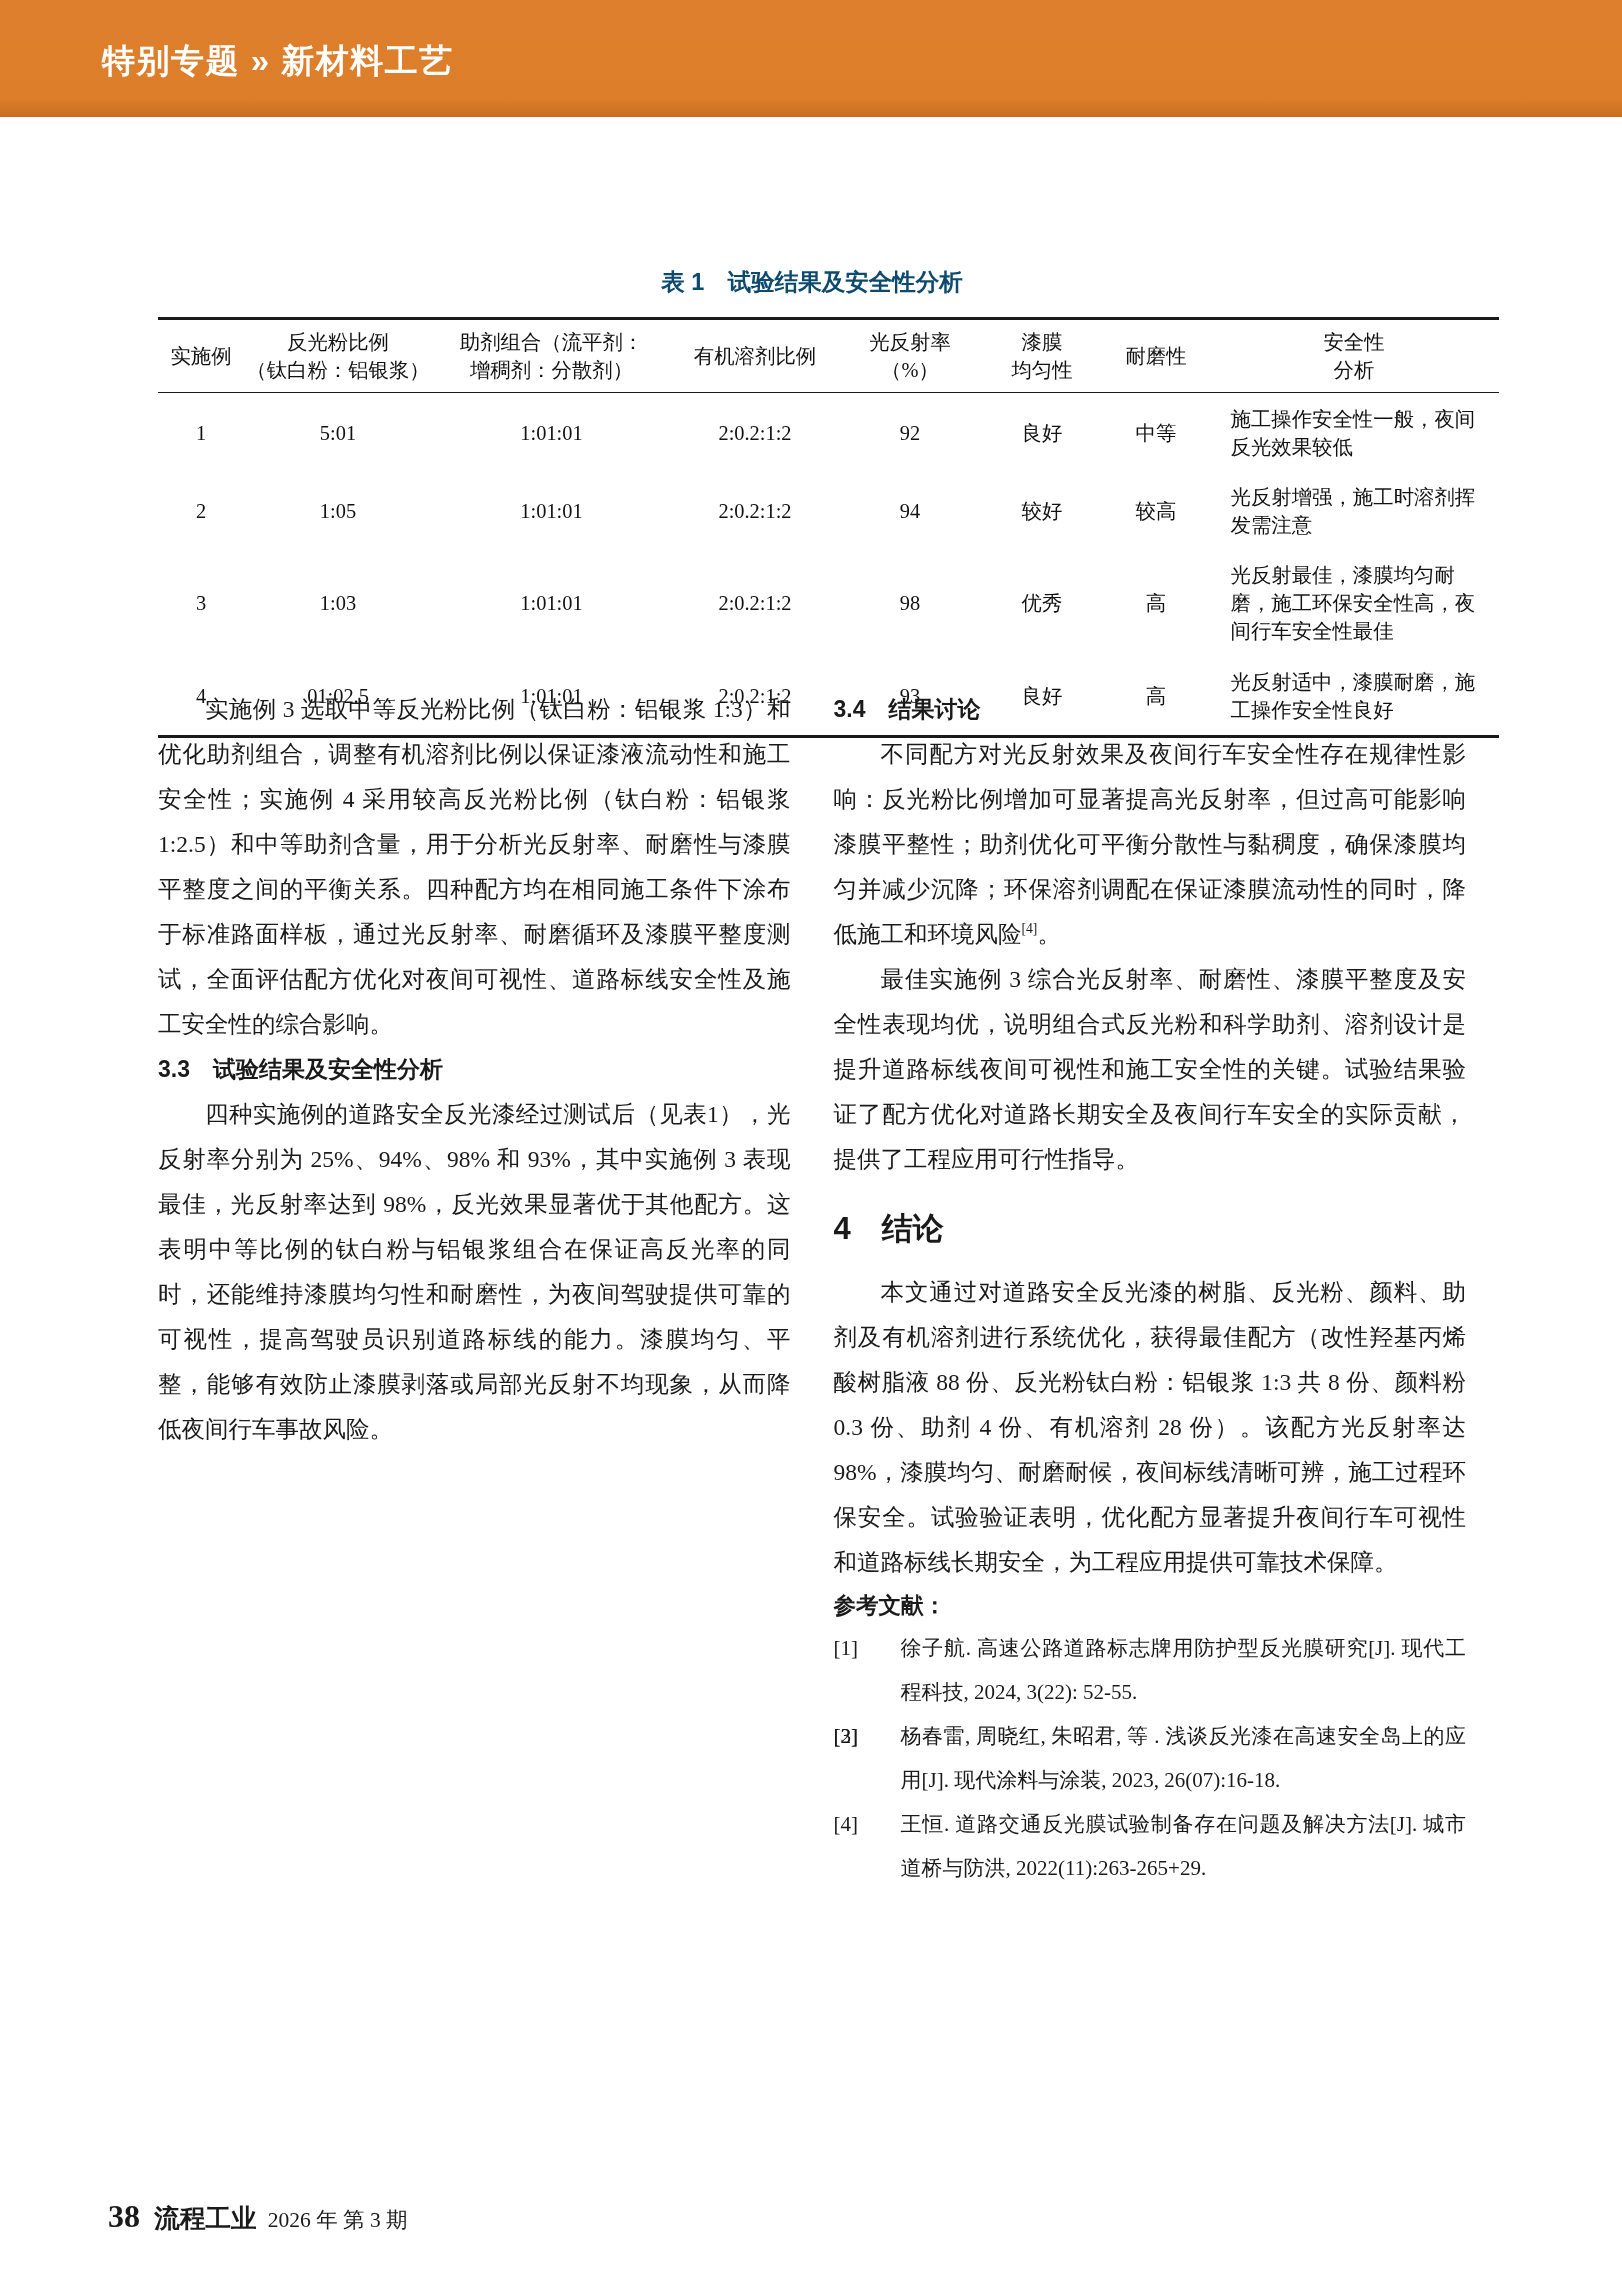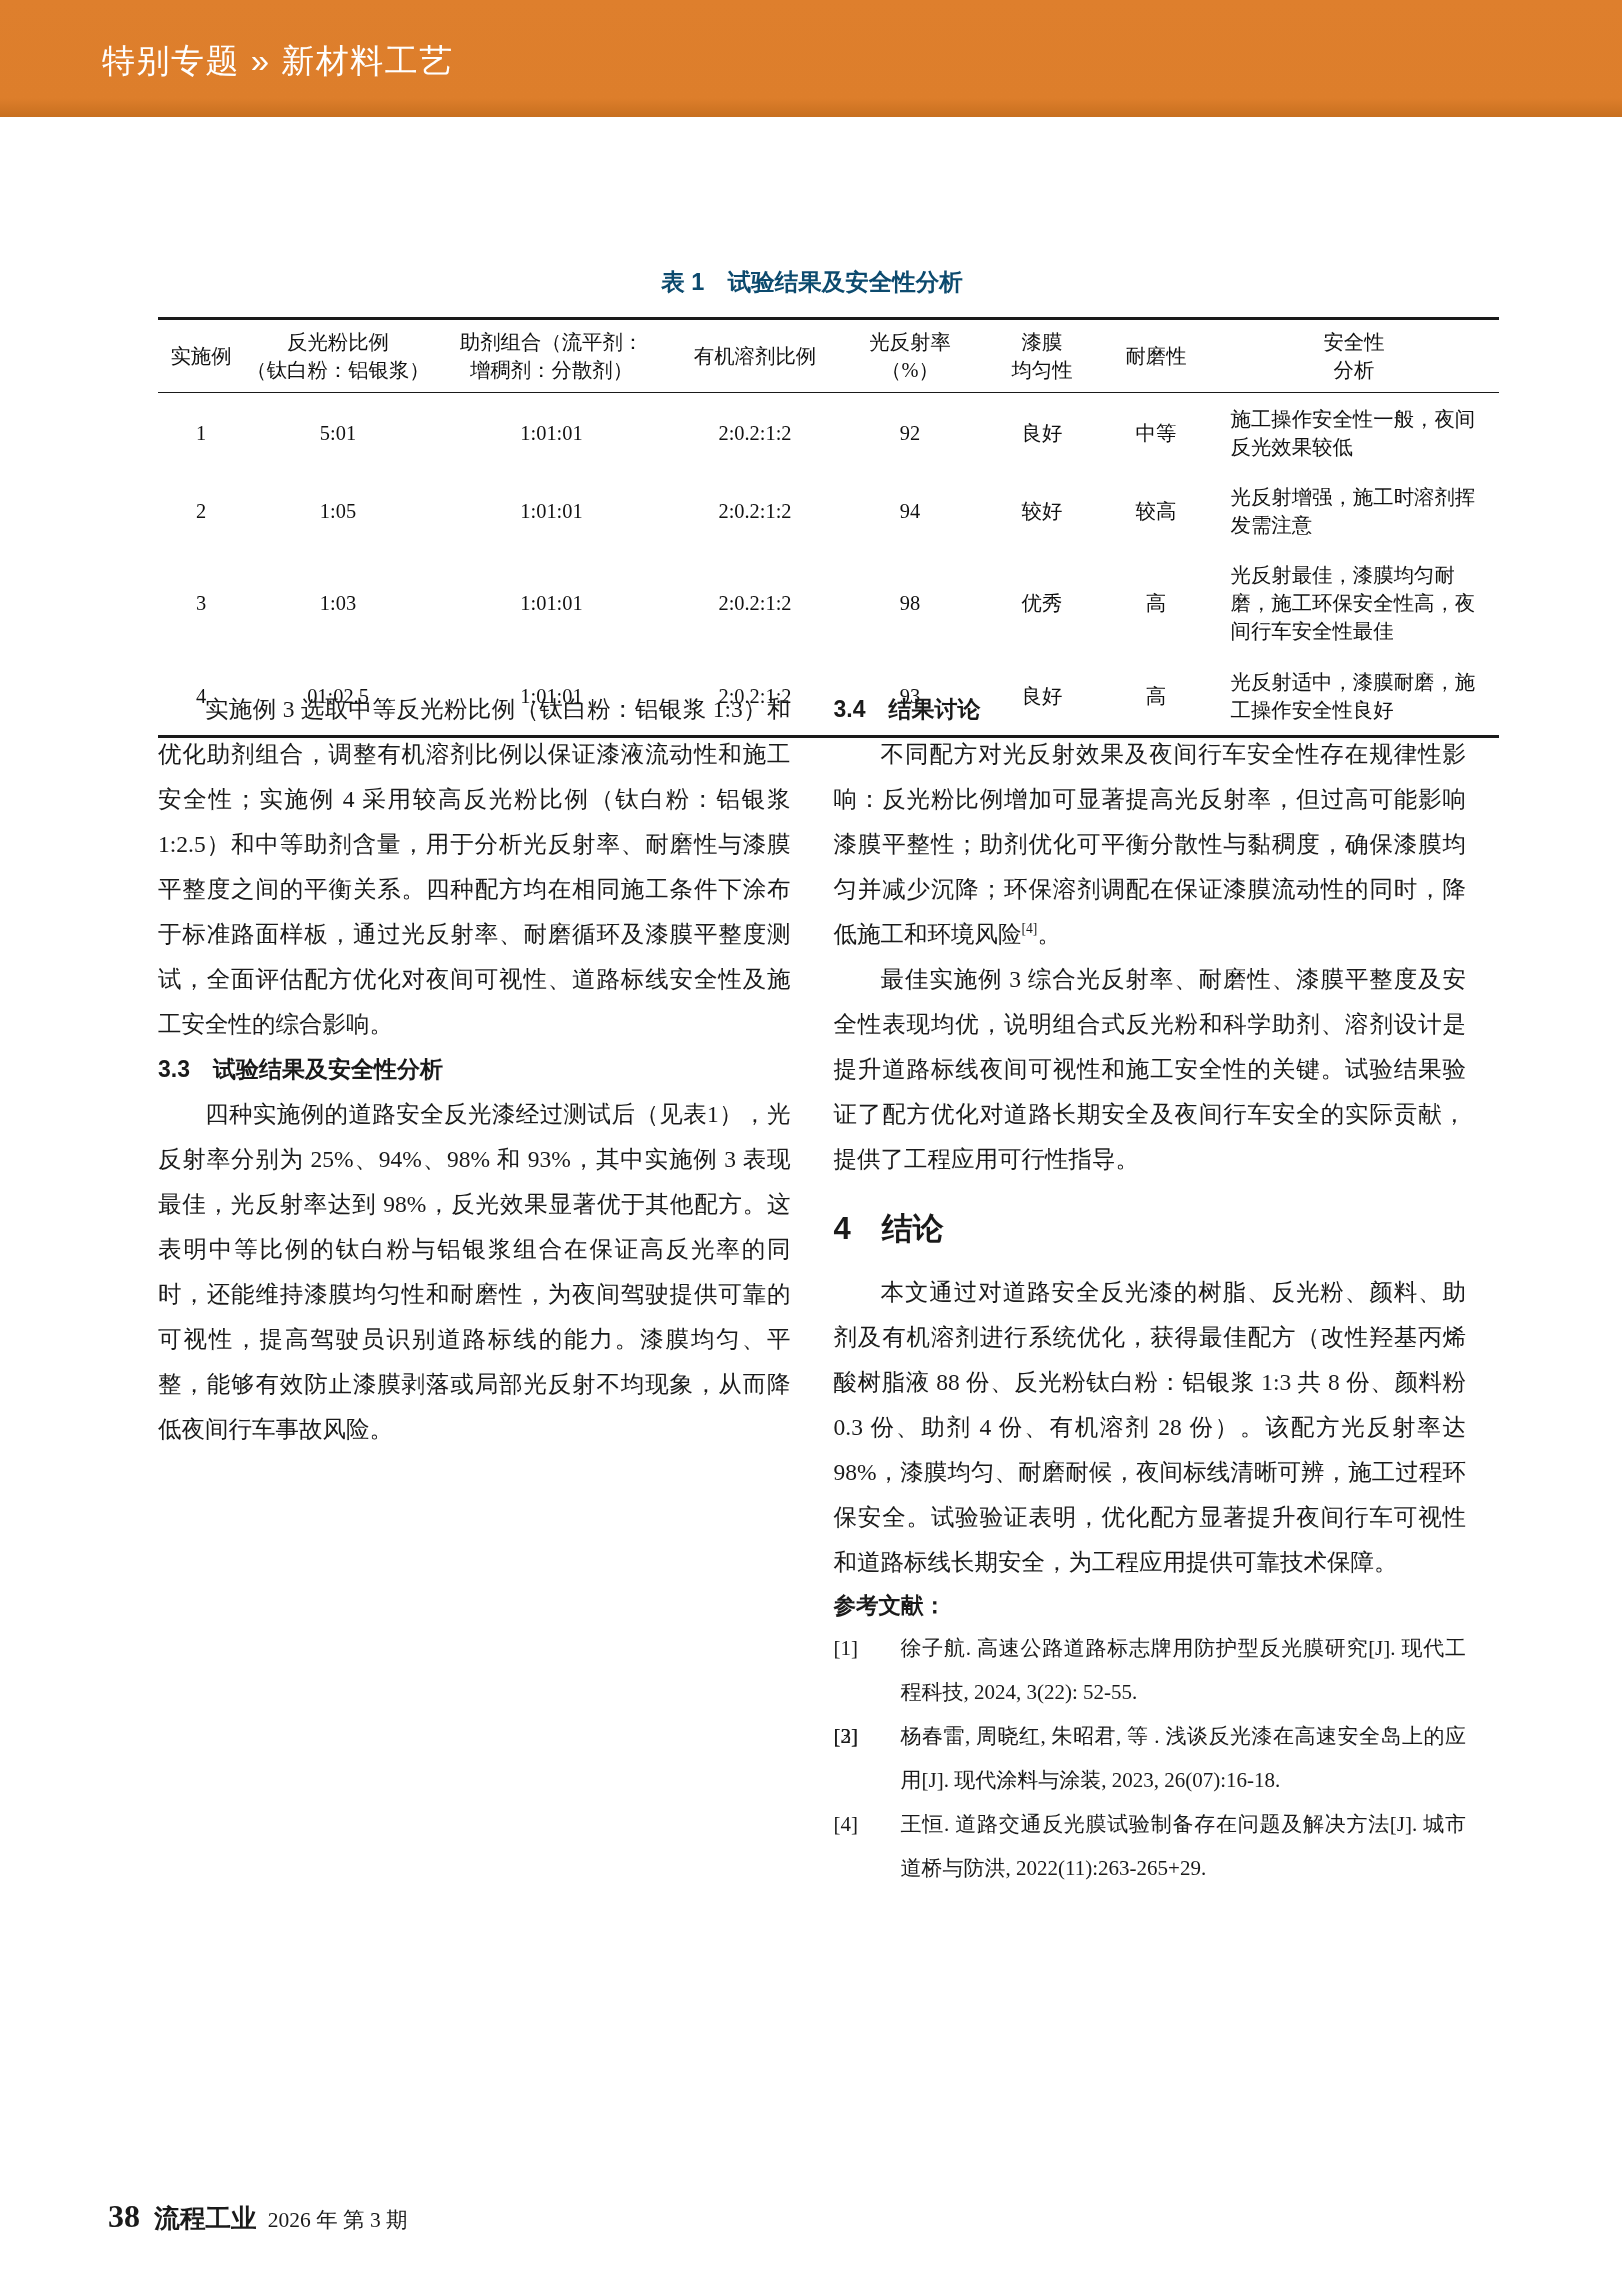--- a/index.html
+++ b/index.html
@@ -19,21 +19,21 @@
     left: 0; top: 0;
     width: 100%;
     height: 117px;
     background: linear-gradient(to bottom, #DE7F2D 0%, #DD7E2B 84%, #C76F1F 100%);
   }
   .breadcrumb {
     position: absolute;
     left: 102px;
     top: 39px;
     font-family: "Liberation Sans", "DejaVu Sans", sans-serif;
-    font-weight: normal;
+    font-weight: bold;
     font-size: 33px;
     letter-spacing: 1.5px;
     color: #ffffff;
   }
 
   
   .table-title {
     position: absolute;
     left: 158px;
     width: 1308px;

